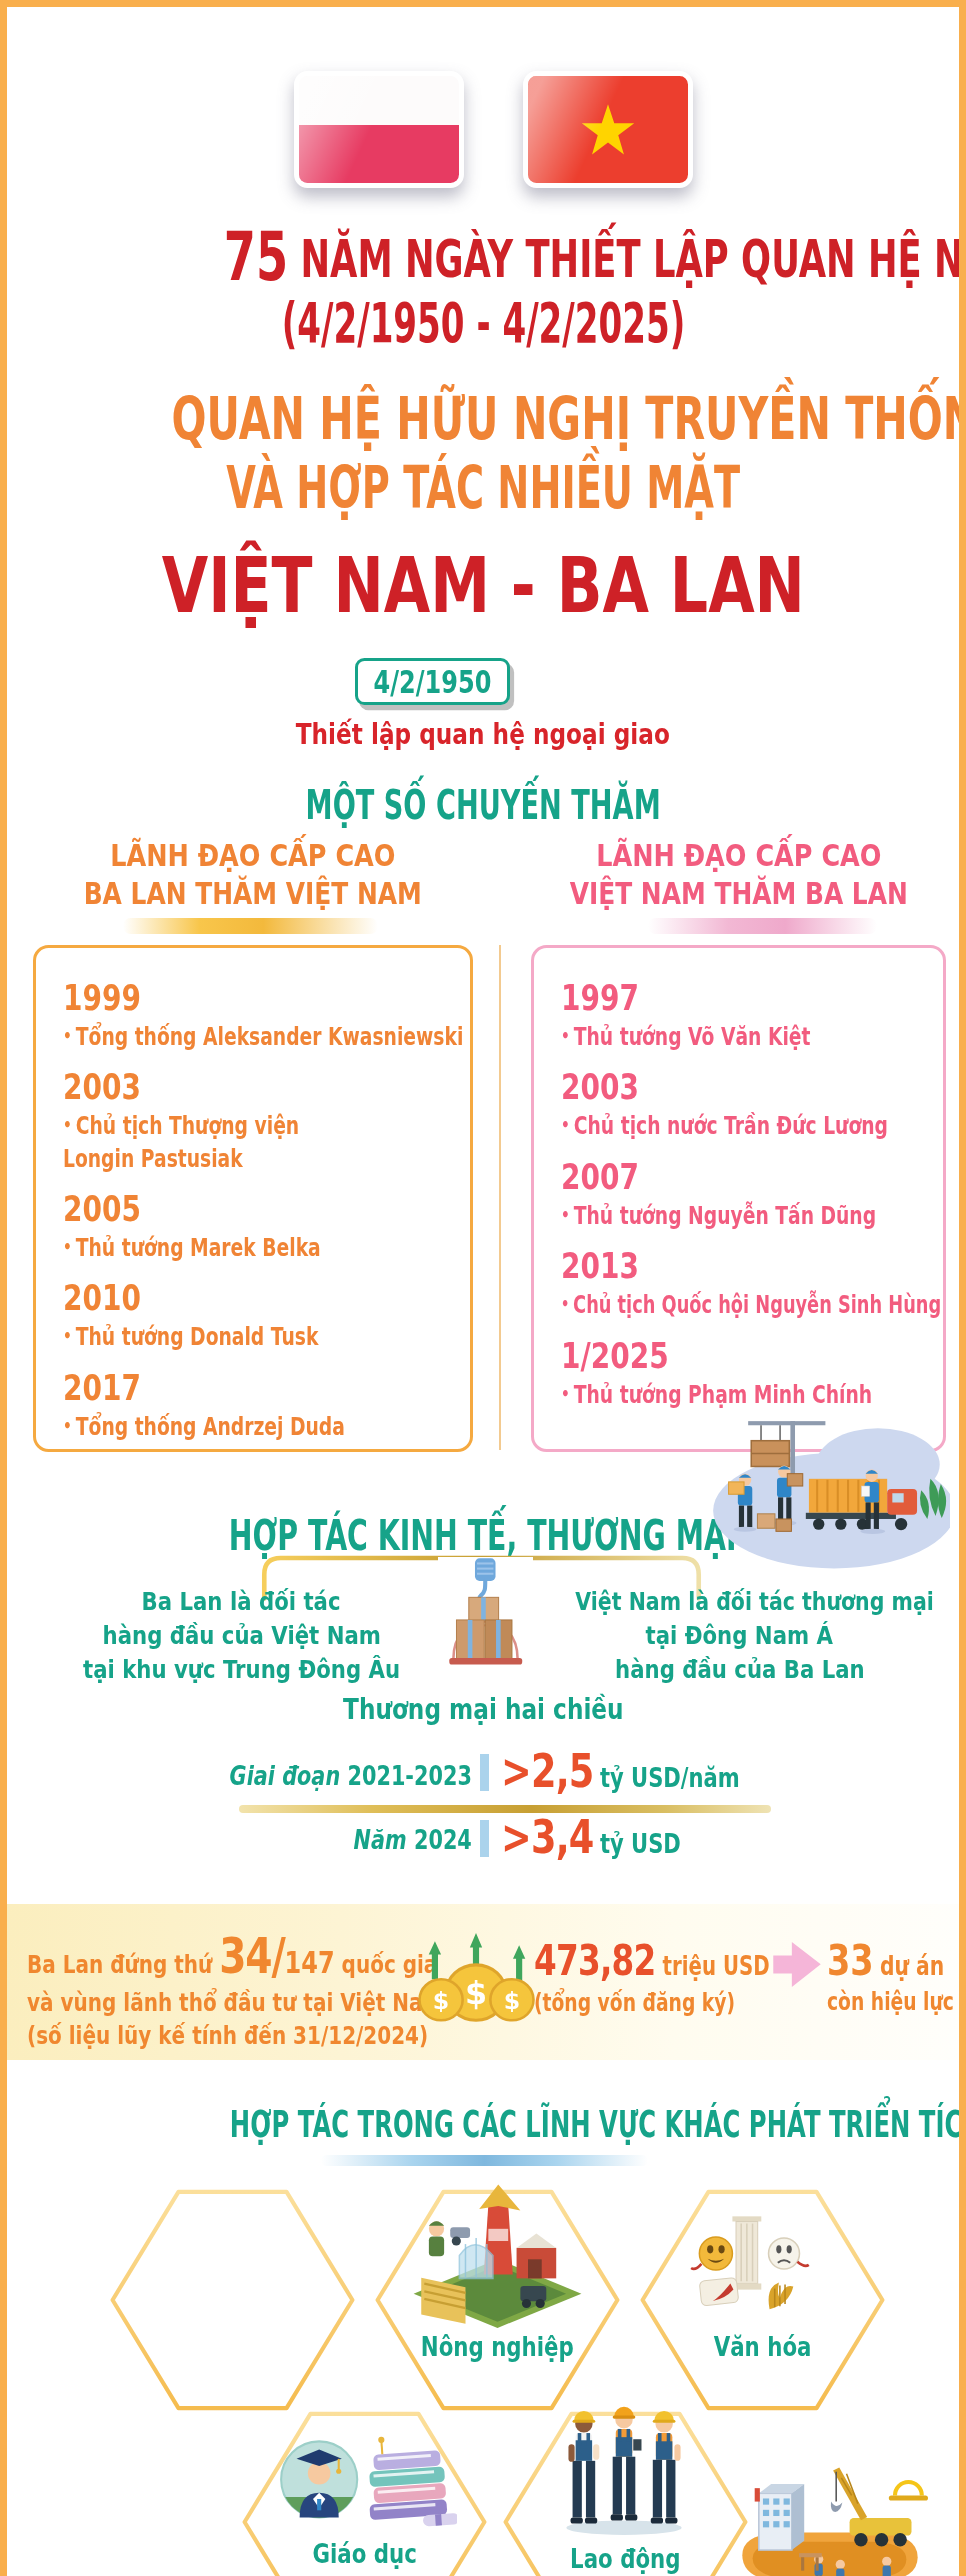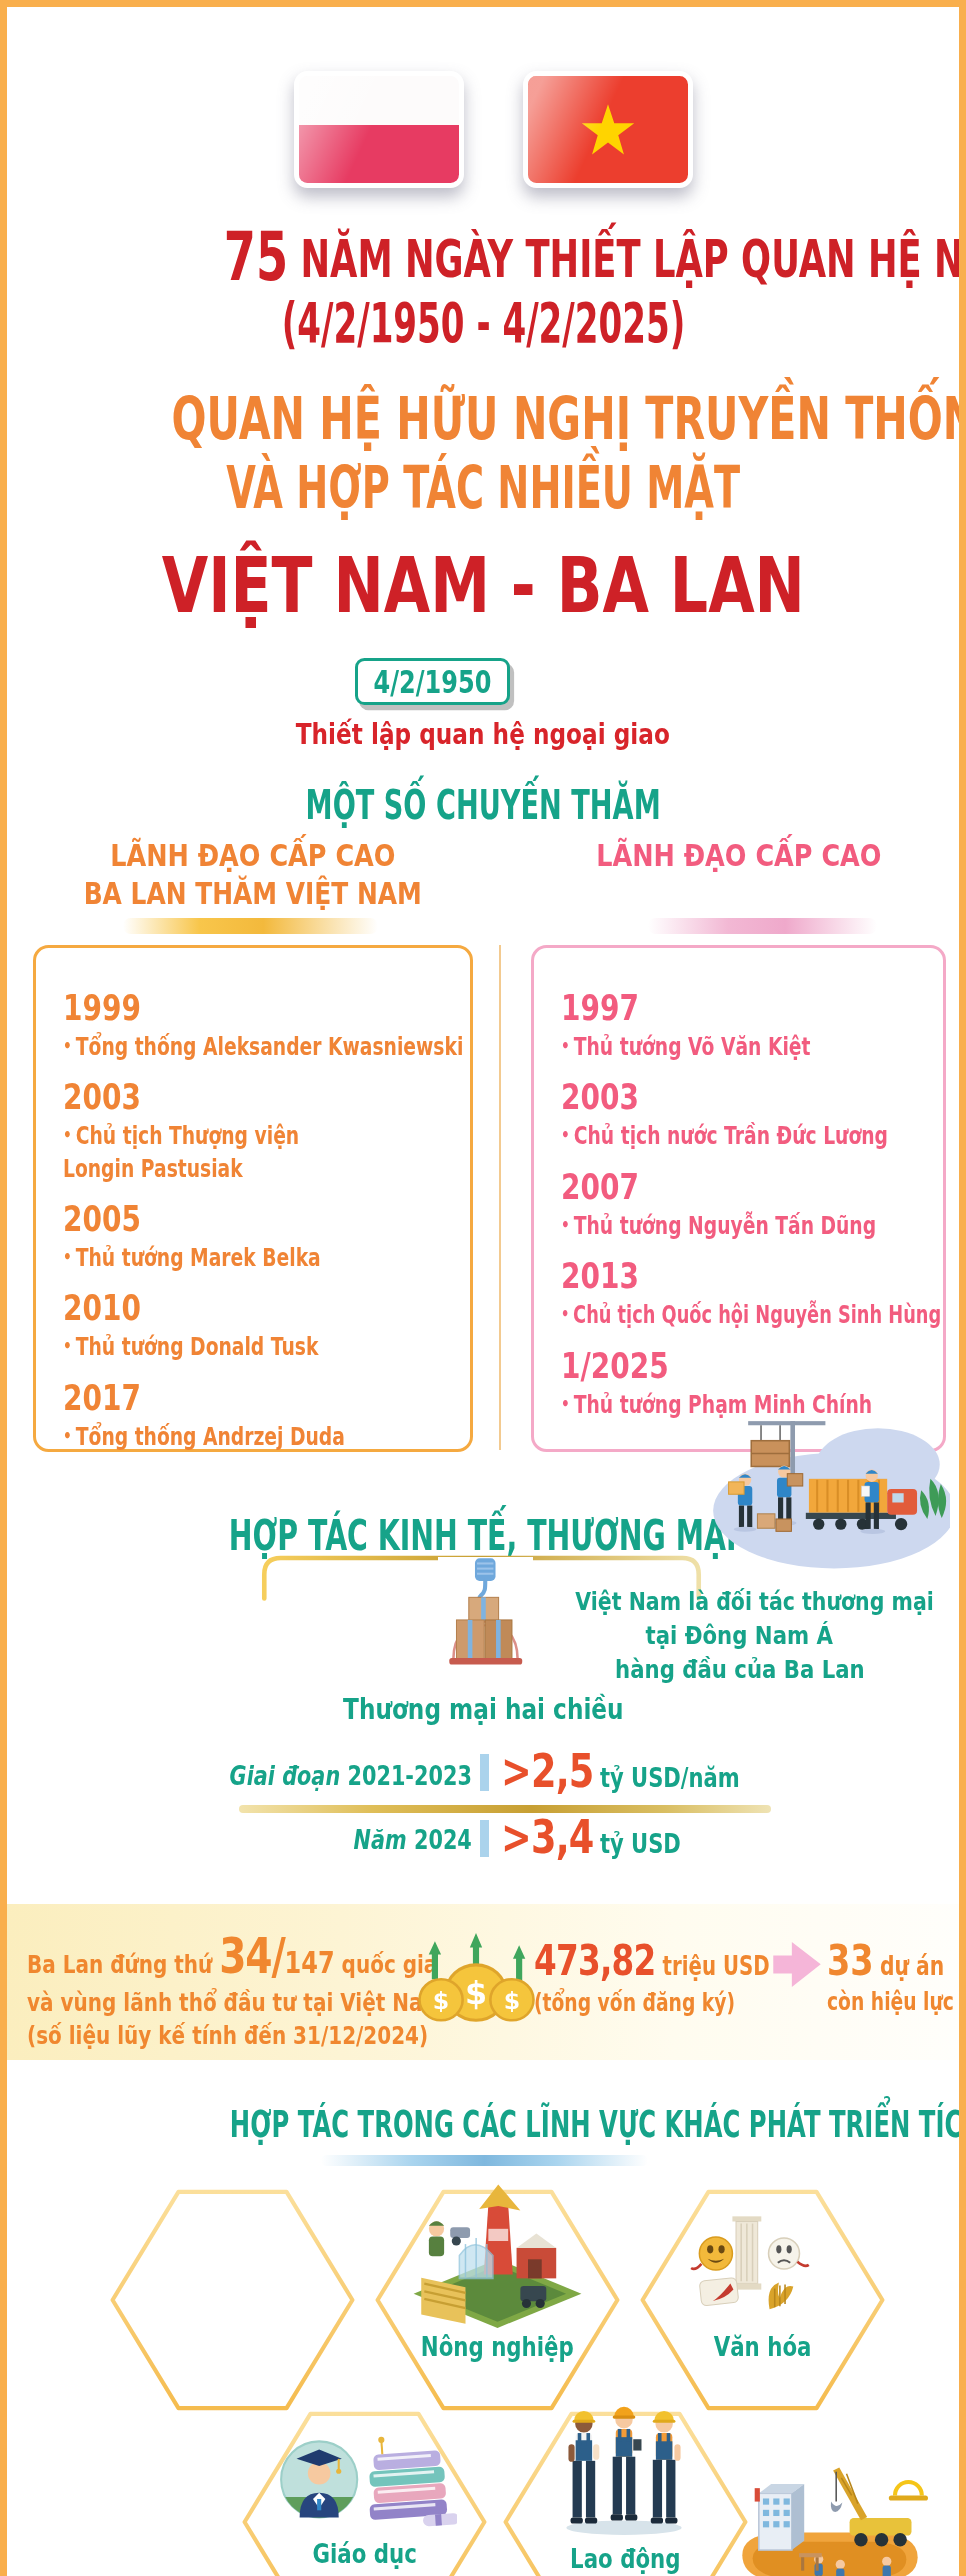--- a/index.html
+++ b/index.html
@@ -20,21 +20,21 @@
   
   .frame { background:#F9AF4D; z-index:50; }
   
   .flag { border:5.2px solid #ffffff; border-radius:13.4px; overflow:hidden;
           box-shadow:0 8.2px 15.5px rgba(110,110,135,.45); z-index:5; }
   .flag .gloss { position:absolute; inset:0; background:linear-gradient(115deg,rgba(255,255,255,.5) 8%,rgba(255,255,255,0) 46%); }
   
   #date-badge { border:3.1px solid #16A389; border-radius:9.3px; background:#fff;
                 box-shadow:4.1px 5.2px 0 rgba(140,140,140,.55); display:flex; align-items:center; justify-content:center; }
   
-  .panel { border:3.1px solid #F5A940; border-radius:15.5px; background:#fff; padding:38px 0 0 27px; }
+  .panel { border:3.1px solid #F5A940; border-radius:15.5px; background:#fff; padding:28px 0 0 27px; }
   .panel.pinkb { border-color:#F4A9C7; }
   .entry { margin-bottom:12.4px; }
   .vyear { font-size:35px; line-height:44px; font-weight:700; }
   .iline { font-size:24px; line-height:32px; font-weight:700;text-decoration:underline; }
   .iline2 { font-size:24px; line-height:32px; font-weight:700; }
   .iline2:empty { display:none; }
   .bullet { font-size:17.5px; vertical-align:3.1px; margin-right:5.2px; }
   
   .goldbar { height:15.5px; border-radius:7.7px;
              background:linear-gradient(90deg,rgba(248,198,75,0) 0%,#F8C64B 30%,#F3B93C 55%,rgba(248,198,75,0) 100%); }
@@ -130,20 +130,21 @@
   <div class="abs center" style="top:784px">
     <span class="cc teal b" style="--sx:.68;font-size:40px;line-height:43px">MỘT SỐ CHUYẾN THĂM</span>
   </div>
 
   <div class="abs" style="left:33px;top:837px;width:440px;text-align:center">
     <div><span class="cc orange b" style="--sx:.85;font-size:30px;line-height:38px">LÃNH ĐẠO CẤP CAO</span></div>
     <div><span class="cc orange b" style="--sx:.83;font-size:30px;line-height:38px">BA LAN  THĂM VIỆT NAM</span></div>
   </div>
   <div class="abs" style="left:531px;top:837px;width:415px;text-align:center">
     <div><span class="cc pink b" style="--sx:.85;font-size:30px;line-height:38px">LÃNH ĐẠO CẤP CAO</span></div>
+    <div><span class="cc pink b" style="--sx:.83;font-size:30px;line-height:38px">VIỆT NAM THĂM BA LAN</span></div>
   </div>
 
   <div class="abs goldbar" style="left:123px;top:918px;width:255px"></div>
   <div class="abs pinkbar" style="left:648px;top:918px;width:229px"></div>
 
   <div class="abs vdivider" style="left:499px;top:945px;height:505px"></div>
 
   <div class="abs panel orange" style="left:33px;top:945px;width:440px;height:507px">
     <div class="entry">
       <div class="vyear"><span class="cx" style="--sx:.8">1999</span></div>
@@ -271,20 +272,25 @@
     <path d="M50 200 C60 110 125 110 135 200" fill="none" stroke="#DB8F89" stroke-width="4"></path>
     <rect x="60" y="78" width="58" height="46" fill="#D7A97C" stroke="#B5804E" stroke-width="2"></rect>
     <rect x="84" y="78" width="9" height="46" fill="#7FB3E0"></rect>
     <rect x="36" y="122" width="54" height="76" fill="#CE9A6C" stroke="#B5804E" stroke-width="2"></rect>
     <rect x="58" y="122" width="9" height="76" fill="#7FB3E0"></rect>
     <rect x="92" y="122" width="52" height="76" fill="#C08A58" stroke="#A9763F" stroke-width="2"></rect>
     <rect x="113" y="122" width="9" height="76" fill="#7FB3E0"></rect>
     <rect x="22" y="196" width="142" height="13" rx="5" fill="#C75B4E"></rect>
   </svg>
 
+  <div class="abs" style="left:33px;top:1585px;width:417px;text-align:center">
+    <div><span class="cc teal b" style="--sx:.85;font-size:25px;line-height:34px">Ba Lan là đối tác</span></div>
+    <div><span class="cc teal b" style="--sx:.85;font-size:25px;line-height:34px">hàng đầu của Việt Nam</span></div>
+    <div><span class="cc teal b" style="--sx:.85;font-size:25px;line-height:34px">tại khu vực Trung Đông Âu</span></div>
+  </div>
   <div class="abs" style="left:536px;top:1585px;width:407px;text-align:center">
     <div><span class="cc teal b" style="--sx:.82;font-size:25px;line-height:34px">Việt Nam là đối tác thương mại</span></div>
     <div><span class="cc teal b" style="--sx:.85;font-size:25px;line-height:34px">tại Đông Nam Á</span></div>
     <div><span class="cc teal b" style="--sx:.85;font-size:25px;line-height:34px">hàng đầu của Ba Lan</span></div>
   </div>
 
   <div class="abs center" style="top:1693px">
     <span class="cc teal b" style="--sx:.8;font-size:29px;line-height:33px">Thương mại hai chiều</span>
   </div>
 

